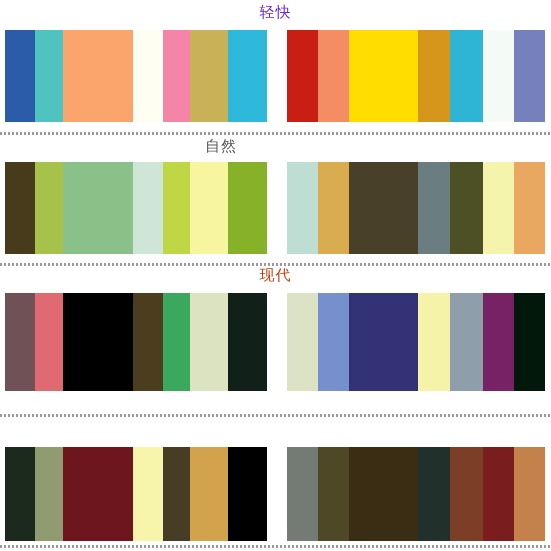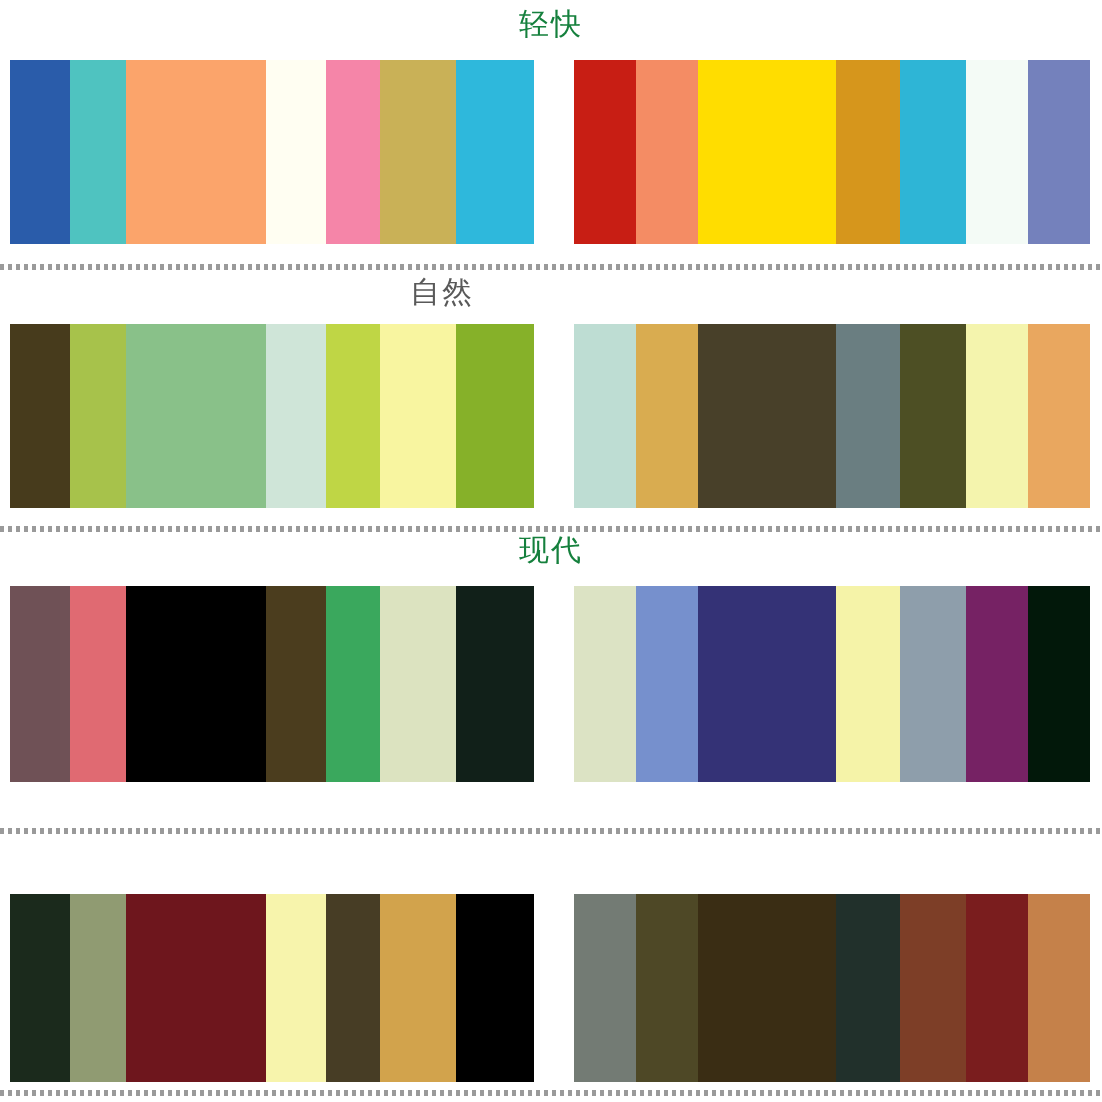--- a/index.html
+++ b/index.html
@@ -67,21 +67,21 @@
       to right,
       #9a9a9a 0px, #9a9a9a 2px,
       #ffffff 2px, #ffffff 4px
     );
   }
 </style>
 </head>
 <body>
 
 <div id="palette-board">
-    <div class="section-title" style="position: absolute; left: 0px; top: 5px; width: 551px; color: #15803d;">轻快</div>
+    <div class="section-title" style="position: absolute; left: 0px; top: 5px; width: 551px; color: #6d28d9;">轻快</div>
     <div class="swatch-band" style="position: absolute; left: 0px; top: 30px; height: 92px;">
       <div class="band-pad-left" style="flex: 0 0 5px;"></div>
       <div class="swatch-group" style="height: 92px;">
         <div class="swatch" title="#2A5CAA" style="width: 30px; background: rgb(42, 92, 170);"></div>
         <div class="swatch" title="#4FC3C0" style="width: 28px; background: rgb(79, 195, 192);"></div>
         <div class="swatch" title="#FBA46B" style="width: 70px; background: rgb(251, 164, 107);"></div>
         <div class="swatch" title="#FFFEF2" style="width: 30px; background: rgb(255, 254, 242);"></div>
         <div class="swatch" title="#F585A8" style="width: 27px; background: rgb(245, 133, 168);"></div>
         <div class="swatch" title="#C9B157" style="width: 38px; background: rgb(201, 177, 87);"></div>
         <div class="swatch" title="#2EB8DC" style="width: 39px; background: rgb(46, 184, 220);"></div>
@@ -117,21 +117,21 @@
         <div class="swatch" title="#D9AC50" style="width: 31px; background: rgb(217, 172, 80);"></div>
         <div class="swatch" title="#484029" style="width: 69px; background: rgb(72, 64, 41);"></div>
         <div class="swatch" title="#6A7E81" style="width: 32px; background: rgb(106, 126, 129);"></div>
         <div class="swatch" title="#4D4F24" style="width: 33px; background: rgb(77, 79, 36);"></div>
         <div class="swatch" title="#F4F4AD" style="width: 31px; background: rgb(244, 244, 173);"></div>
         <div class="swatch" title="#E9A75F" style="width: 31px; background: rgb(233, 167, 95);"></div>
       </div>
       <div class="band-pad-right"></div>
     </div>
     <div class="row-divider" style="position: absolute; left: 0px; top: 263px;"></div>
-    <div class="section-title" style="position: absolute; left: 0px; top: 268px; width: 551px; color: #15803d;">现代</div>
+    <div class="section-title" style="position: absolute; left: 0px; top: 268px; width: 551px; color: #c2410c;">现代</div>
     <div class="swatch-band" style="position: absolute; left: 0px; top: 293px; height: 98px;">
       <div class="band-pad-left" style="flex: 0 0 5px;"></div>
       <div class="swatch-group" style="height: 98px;">
         <div class="swatch" title="#6F5156" style="width: 30px; background: rgb(111, 81, 86);"></div>
         <div class="swatch" title="#E06A72" style="width: 28px; background: rgb(224, 106, 114);"></div>
         <div class="swatch" title="#000000" style="width: 70px; background: rgb(0, 0, 0);"></div>
         <div class="swatch" title="#4B3D1E" style="width: 30px; background: rgb(75, 61, 30);"></div>
         <div class="swatch" title="#3AA85D" style="width: 27px; background: rgb(58, 168, 93);"></div>
         <div class="swatch" title="#DCE3C0" style="width: 38px; background: rgb(220, 227, 192);"></div>
         <div class="swatch" title="#112019" style="width: 39px; background: rgb(17, 32, 25);"></div>

